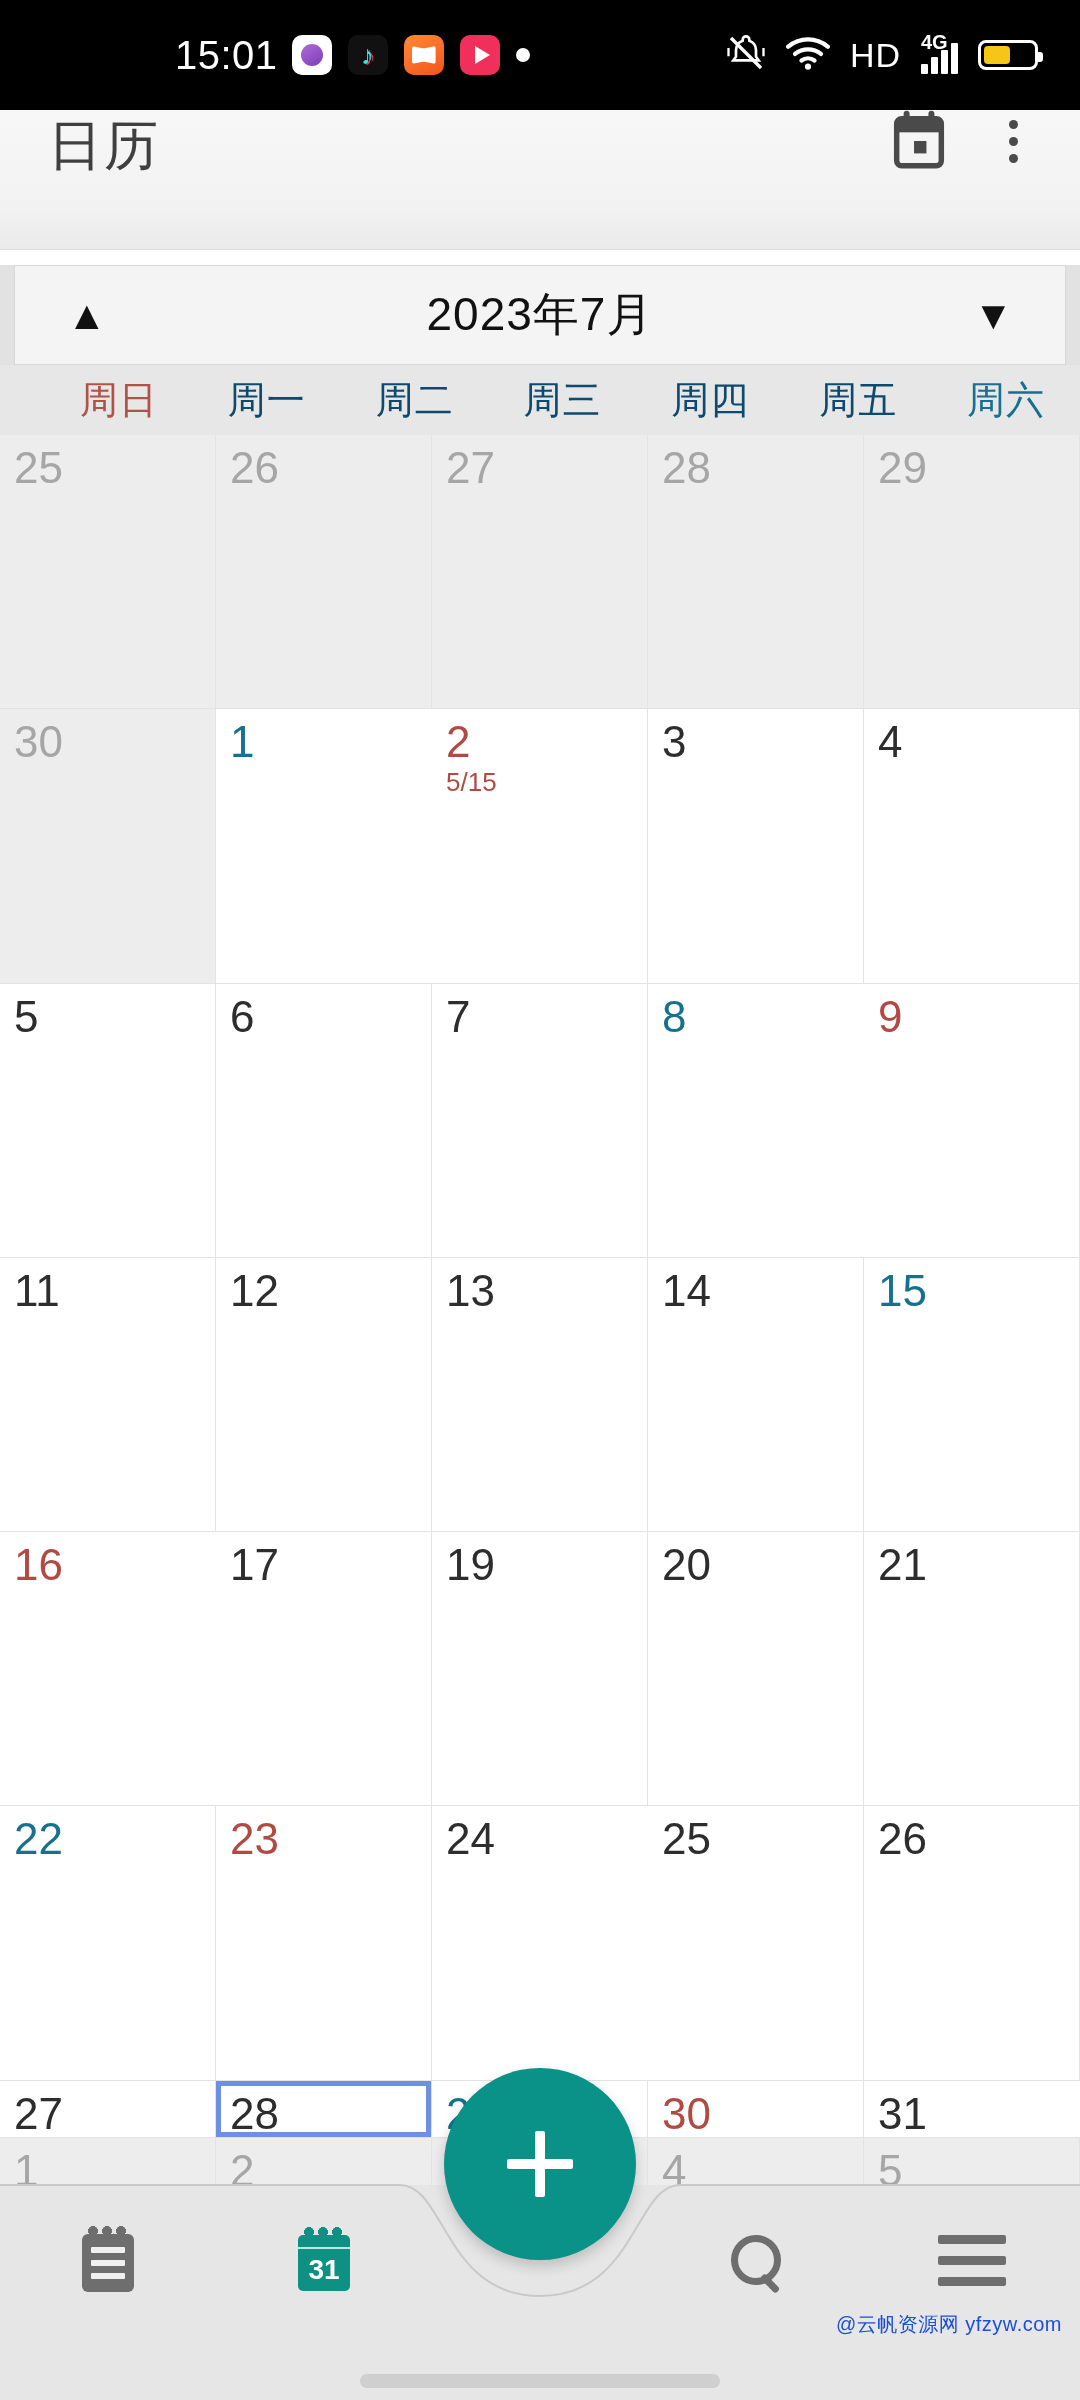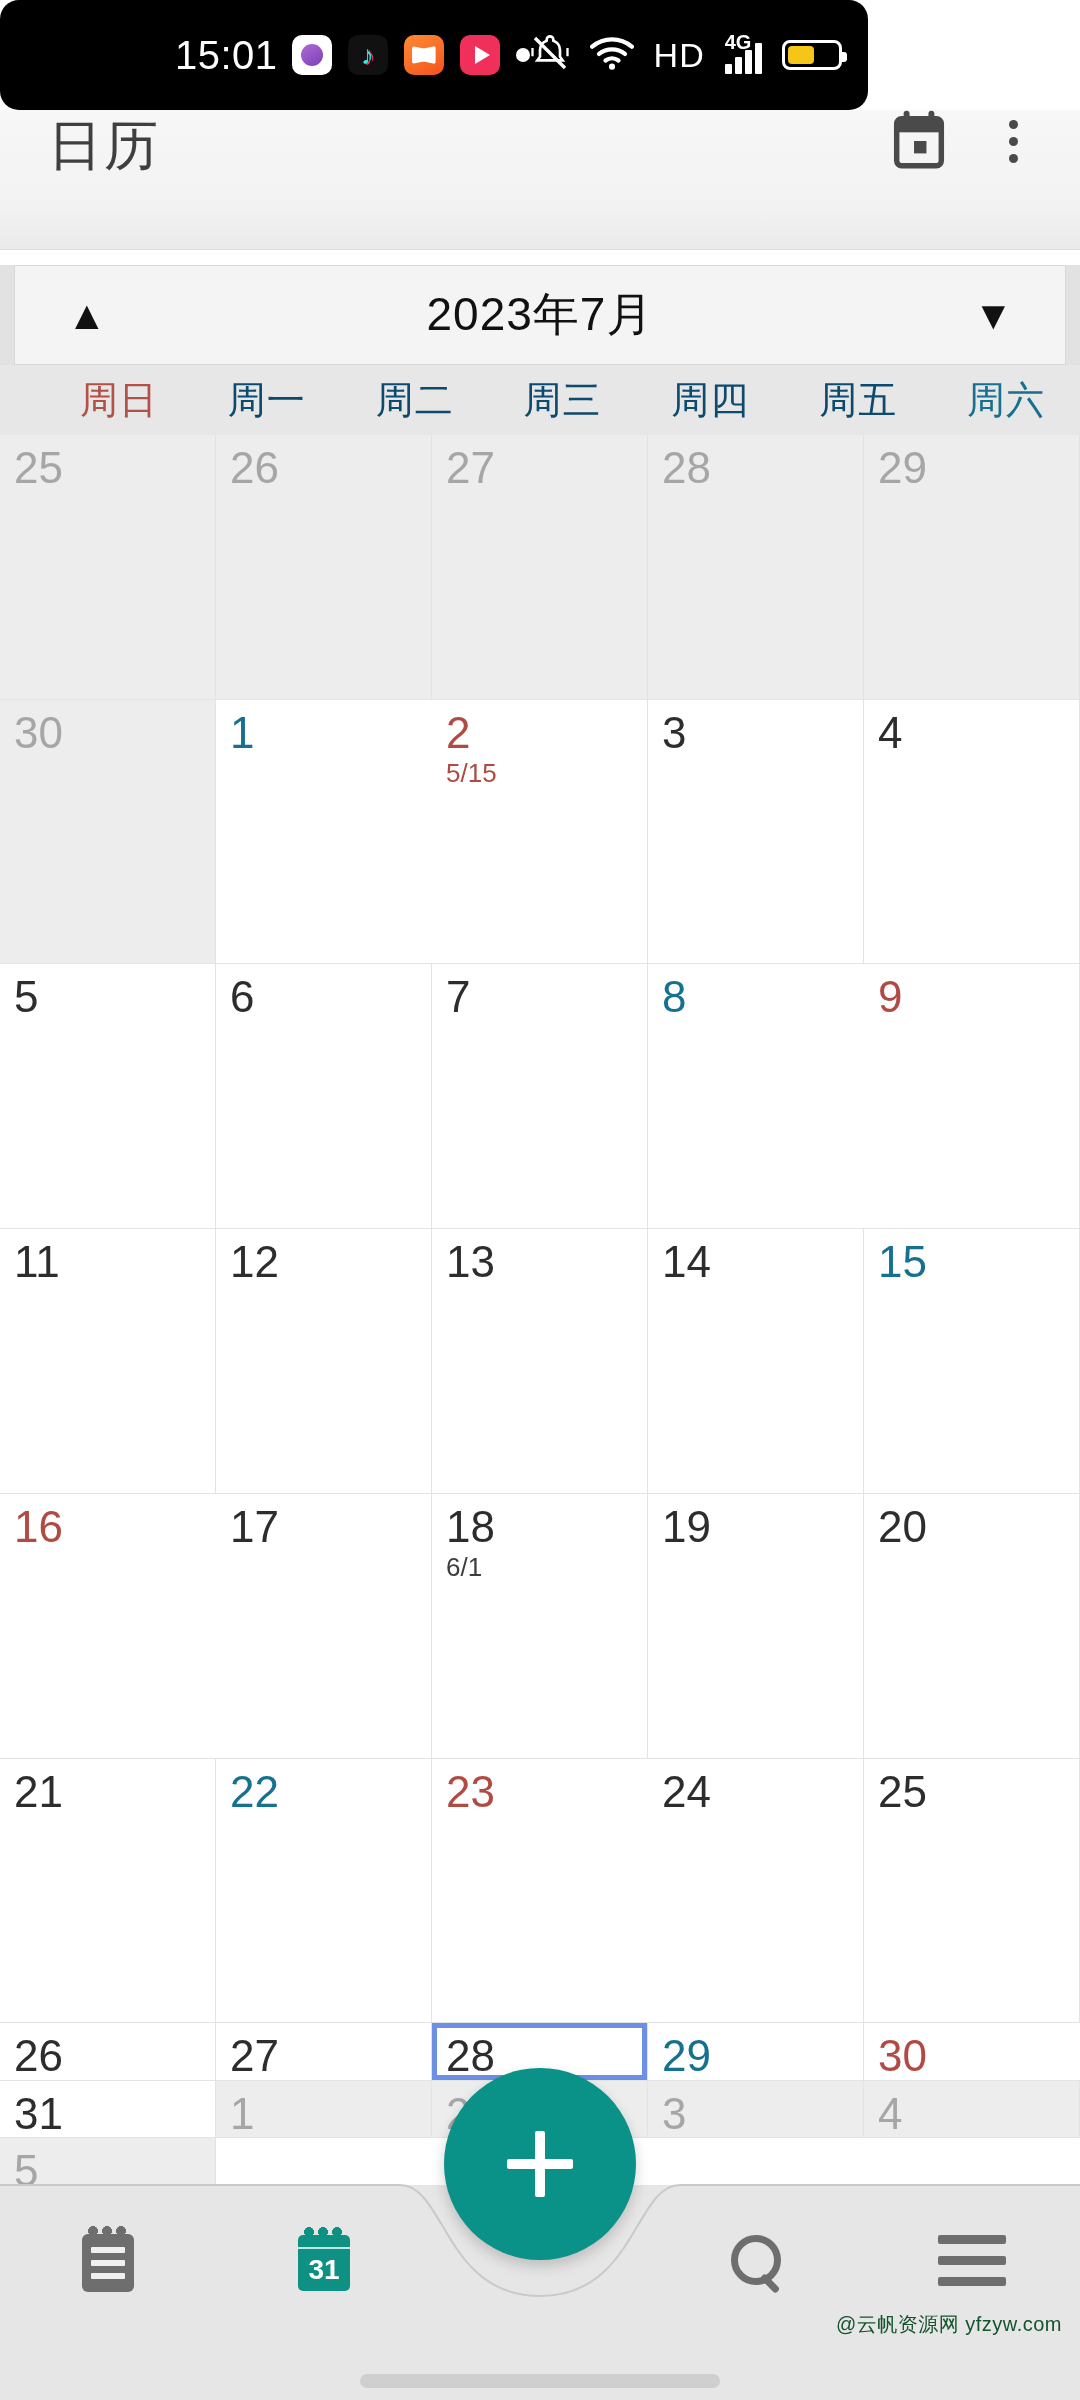--- a/index.html
+++ b/index.html
@@ -6,22 +6,22 @@
   html,body { width:1080px; height:2400px; }
   body {
     font-family:"Liberation Sans","DejaVu Sans",sans-serif;
     background:#ffffff;
     overflow:hidden;
     position:relative;
   }
 
   
   .statusbar{
-    position:absolute; top:0; left:0; width:868px; height:110px;
-    background:#000; display:flex; align-items:center;border-radius:19px;
+    position:absolute; top:0; left:0; width:1080px; height:110px;
+    background:#000; display:flex; align-items:center;
   }
   .sb-left{ display:flex; align-items:center; gap:14px; margin-left:175px; }
   .sb-clock{ color:#fff; font-size:40px; letter-spacing:0.5px; }
   .sb-notifs{ display:flex; align-items:center; gap:16px; }
   .napp{ width:40px; height:40px; border-radius:10px; display:block; }
   .napp-ig{ background:#fff; position:relative; }
   .napp-ig::after{
     content:""; position:absolute; left:9px; top:9px; width:22px; height:22px;
     border-radius:50%; background:linear-gradient(145deg,#b06ad8,#7b3fb5);
   }
@@ -182,21 +182,21 @@
     display:flex; align-items:center; justify-content:center; cursor:pointer; z-index:5;
   }
   .fab-plus{ position:relative; width:66px; height:66px; }
   .fab-plus::before,.fab-plus::after{
     content:""; position:absolute; background:#fff; border-radius:2px;
   }
   .fab-plus::before{ left:0; top:28px; width:66px; height:10px; }
   .fab-plus::after{ top:0; left:28px; width:10px; height:66px; }
 
   .watermark{
-    position:absolute; right:18px; bottom:62px; font-size:20px; color:#14532d;
+    position:absolute; right:18px; bottom:62px; font-size:20px; color:#1d4ed8;
     letter-spacing:0.5px;
   }
   .home-indicator{
     position:absolute; left:50%; transform:translateX(-50%); bottom:12px;
     width:360px; height:14px; border-radius:8px; background:#cfcfcf;
   }
 </style>
 </head>
 <body>
 
@@ -340,24 +340,20 @@
     <div class="cell">
       <span class="daynum sat">15</span>
     </div>
     <div class="cell">
       <span class="daynum sun">16</span>
     </div>
     <div class="cell">
       <span class="daynum">17</span>
     </div>
     <div class="cell">
-      <span class="daynum">18</span>
-      <span class="sublabel">6/1</span>
-    </div>
-    <div class="cell">
       <span class="daynum">19</span>
     </div>
     <div class="cell">
       <span class="daynum">20</span>
     </div>
     <div class="cell">
       <span class="daynum">21</span>
     </div>
     <div class="cell">
       <span class="daynum sat">22</span>

